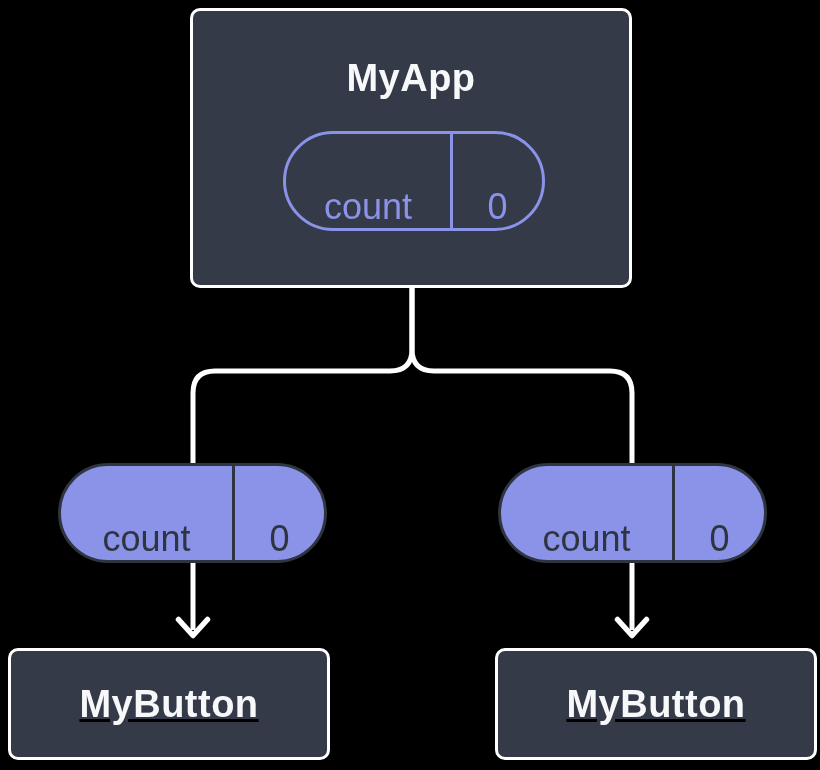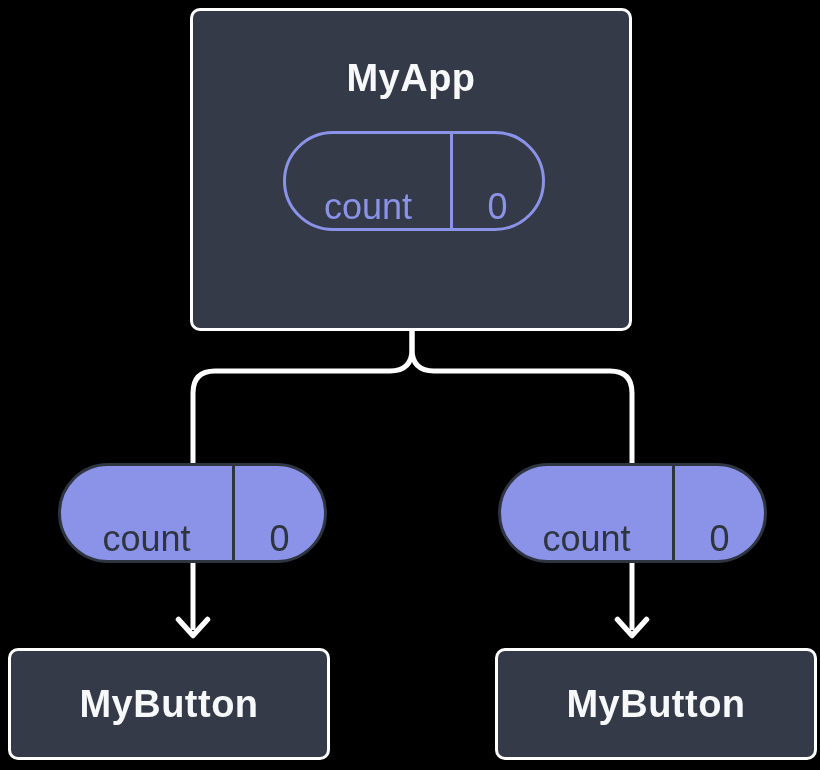--- a/index.html
+++ b/index.html
@@ -24,34 +24,35 @@
   .component-box {
     position: absolute;
     background: #353A48;
     border: 3px solid #FFFFFF;
     border-radius: 10px;
     box-sizing: border-box;
     z-index: 2;
   }
   .app-box {
     left: 190px; top: 8px;
-    width: 442px; height: 323px;
+    width: 442px; height: 280px;
   }
   .app-title {
     margin-top: 46px;
     text-align: center;
     font-size: 38px;
     font-weight: 600;
     letter-spacing: 0.5px;
     color: #F7F8FA;
   }
   .button-box {
     display: flex;
     align-items: center;
     justify-content: center;
+    text-decoration: underline;
   }
   .button-box-left  { left: 8px;   top: 648px; width: 322px; height: 112px; }
   .button-box-right { left: 495px; top: 648px; width: 322px; height: 112px; }
   .button-title {
     font-size: 38px;
     font-weight: 600;
     letter-spacing: 0.5px;
     color: #F7F8FA;
   }
   .pill {

